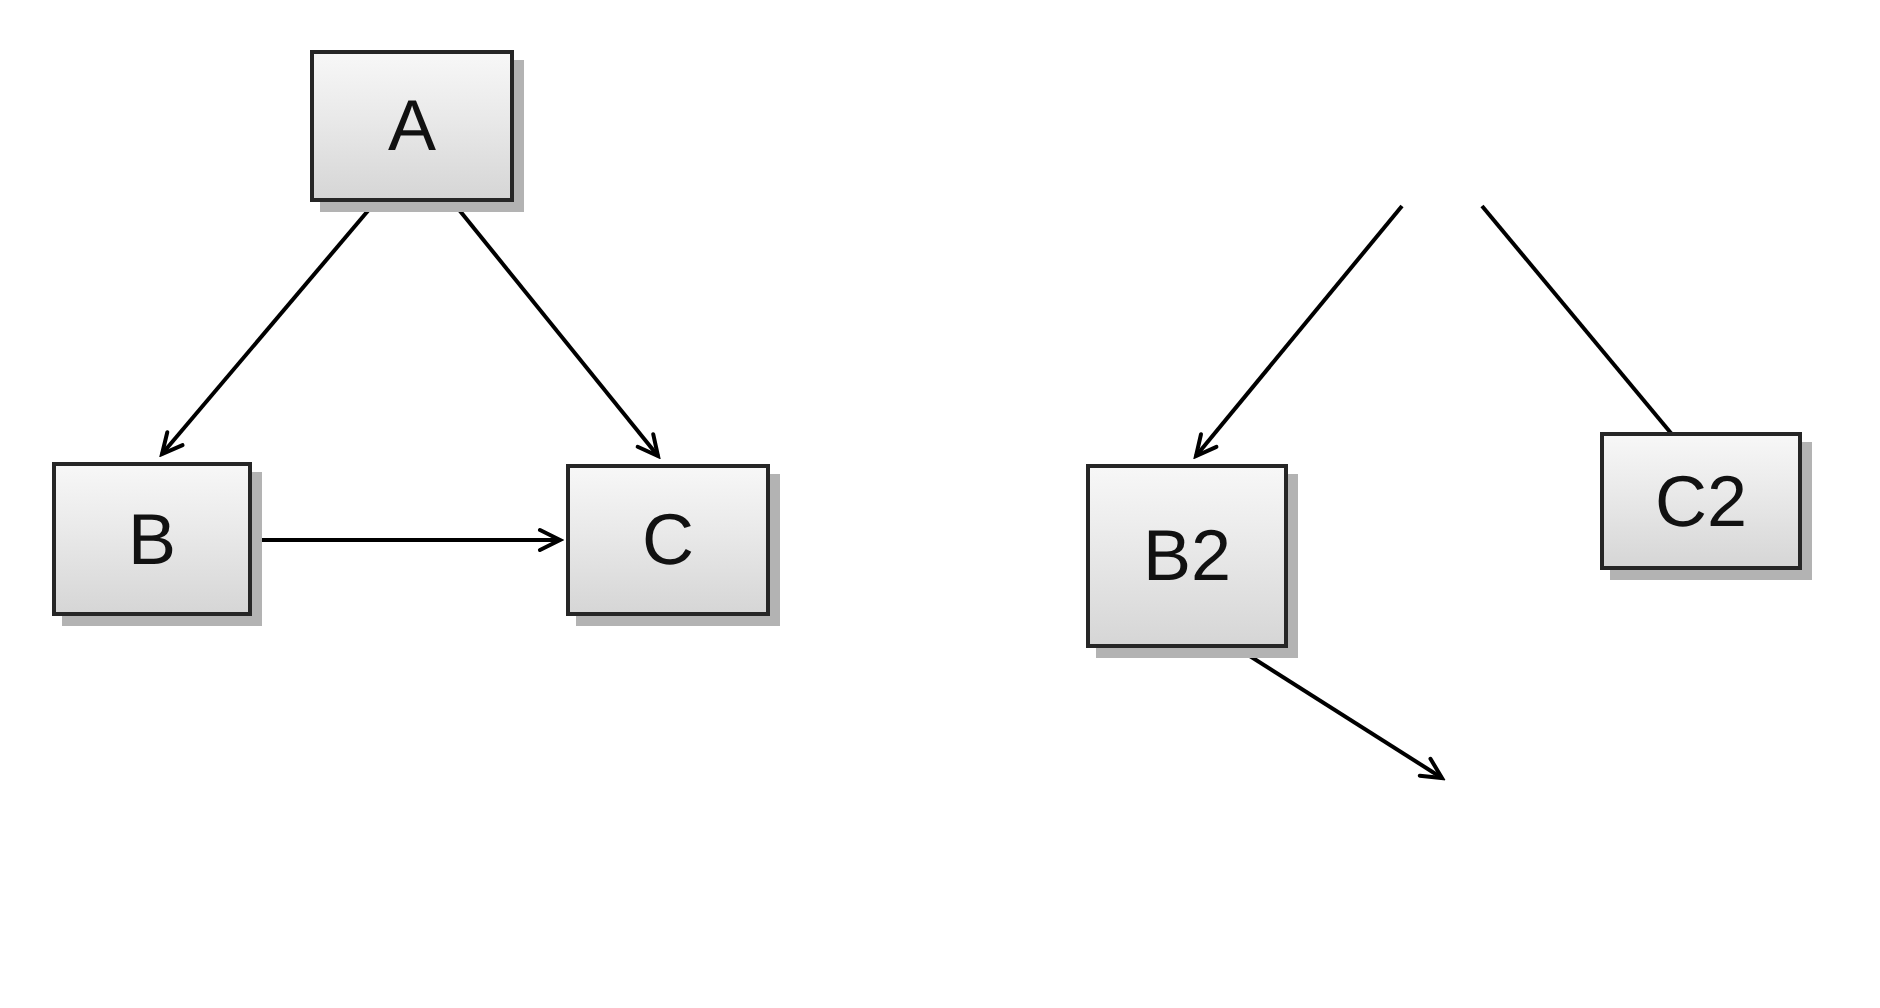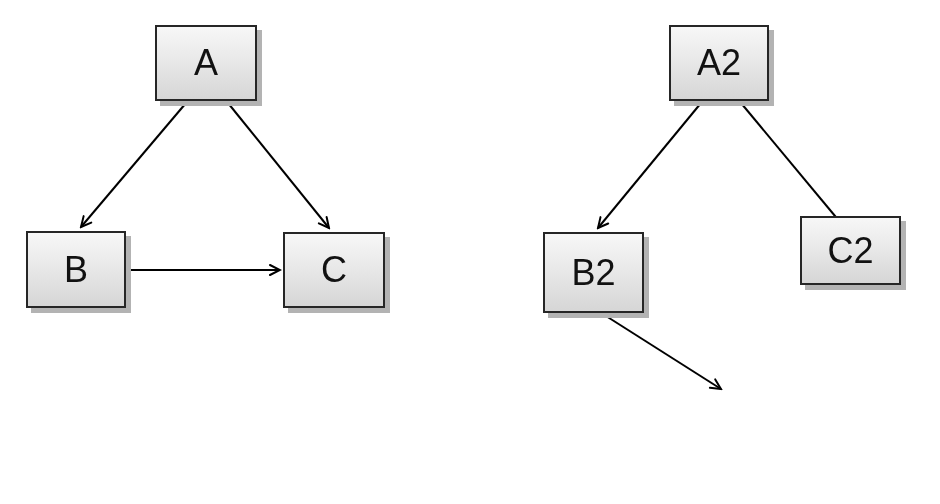--- a/index.html
+++ b/index.html
@@ -41,21 +41,21 @@
     font-size: 36px;
     color: #111111;
     line-height: 1;
     user-select: none;
   }
   
   .n-A  { left: 155px; top: 25px;  width: 102px; height: 76px; }
   .n-B  { left: 26px;  top: 231px; width: 100px; height: 77px; }
   .n-C  { left: 283px; top: 232px; width: 102px; height: 76px; }
   .n-A2 { left: 669px; top: 25px;  width: 100px; height: 76px; }
-  .n-B2 { left: 543px; top: 232px; width: 101px; height: 81px; }
+  .n-B2 { left: 543px; top: 232px; width: 101px; height: 92px; }
   .n-C2 { left: 800px; top: 216px; width: 101px; height: 69px; }
   .n-C3 { left: 677px; top: 392px; width: 101px; height: 76px; }
 </style>
 </head>
 <body>
 
 <div class="canvas">
 
   <svg class="edges-layer" width="940" height="504" viewBox="0 0 940 504" xmlns="http://www.w3.org/2000/svg">
     <defs>
@@ -76,23 +76,20 @@
   <div class="node n-A">
     <span class="label">A</span>
   </div>
   <div class="node n-B">
     <span class="label">B</span>
   </div>
   <div class="node n-C">
     <span class="label">C</span>
   </div>
 
-  <div class="node n-A2">
-    <span class="label">A2</span>
-  </div>
   <div class="node n-B2">
     <span class="label">B2</span>
   </div>
   <div class="node n-C2">
     <span class="label">C2</span>
   </div>
 
 </div>
 
 </body></html>

